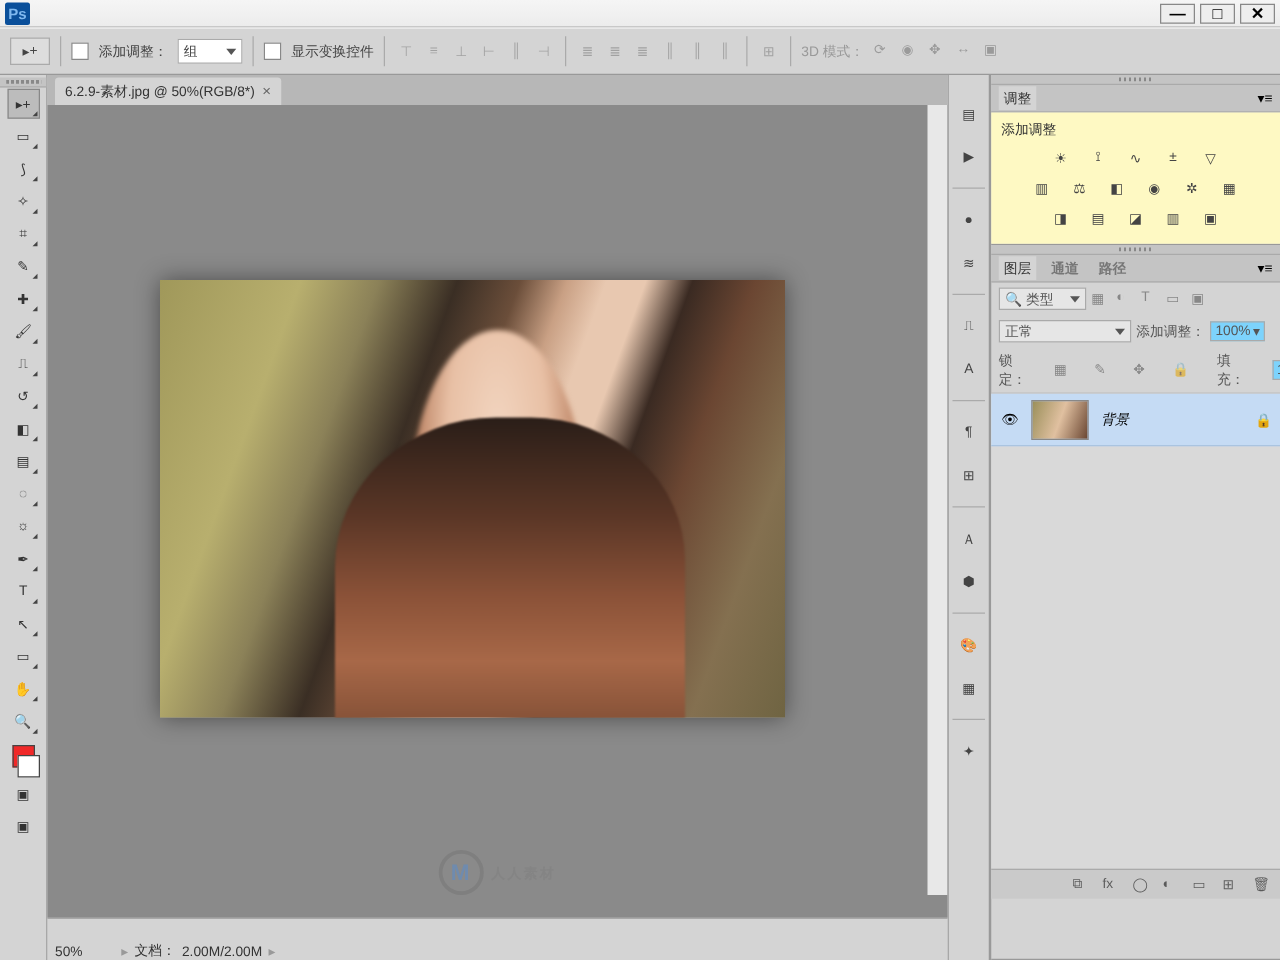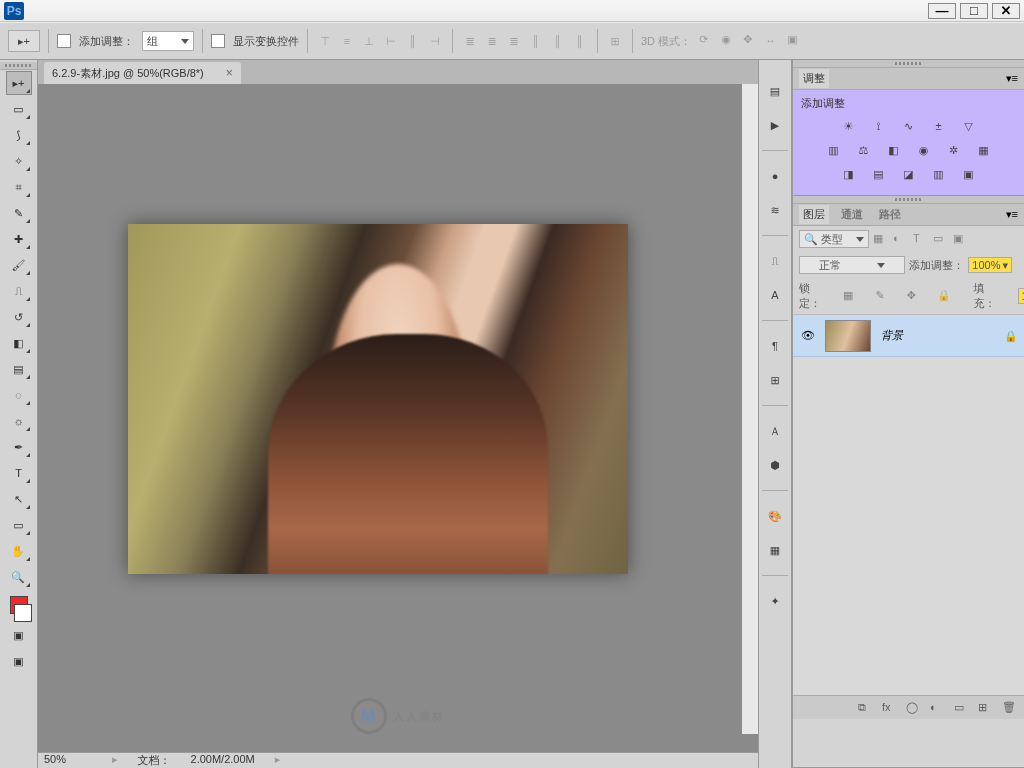--- a/index.html
+++ b/index.html
@@ -34,55 +34,55 @@
 .toolbox { width: 38px; background: #d4d4d4; border-right: 1px solid #999; display: flex; flex-direction: column; align-items: center; padding-top: 2px; }
 .tool { width: 26px; height: 24px; display: flex; align-items: center; justify-content: center; margin: 1px 0; border: 1px solid transparent; position: relative; color: #333; }
 .tool.active { background: #bcbcbc; border: 1px solid #888; }
 .tool-tri { position: absolute; right: 1px; bottom: 1px; width: 0; height: 0; border-left: 4px solid transparent; border-bottom: 4px solid #444; }
 .swatch-fg { width: 18px; height: 18px; background: #f02828; border: 1px solid #444; margin-top: 6px; }
 .swatch-bg { width: 18px; height: 18px; background: #fff; border: 1px solid #444; margin-top: -10px; margin-left: 8px; }
 
 
 .docarea { flex: 1; display: flex; flex-direction: column; background: #b7b7b7; position: relative; }
 .tabbar { height: 24px; background: #b7b7b7; display: flex; align-items: flex-end; padding-left: 6px; }
-.doctab { height: 22px; background: #d4d4d4; padding: 3px 8px; font-size: 11px; color: #333; border-top-left-radius: 3px; border-top-right-radius: 3px; display: flex; align-items: center; gap: 22px; }
+.doctab { height: 22px; background: #d4d4d4; padding: 3px 8px; font-size: 11px; color: #333; border-top-left-radius: 3px; border-top-right-radius: 3px; display: flex; align-items: center; gap: 6px; }
 .doctab .x { font-size: 12px; color: #666; }
 .canvas-wrap { flex: 1; background: #8a8a8a; display: flex; align-items: flex-start; justify-content: flex-start; padding: 140px 0 0 90px; position: relative; overflow: hidden; }
 .photo { width: 500px; height: 350px; background: linear-gradient(110deg, #a0985a 0%, #b8af6e 18%, #8b8158 28%, #3a2e24 38%, #6b4e3a 46%, #c9a084 52%, #e8c8b0 57%, #e8c8b0 62%, #3a2a22 68%, #6b4632 76%, #847050 88%, #6f6442 100%); box-shadow: 0 0 18px rgba(0,0,0,0.45); position: relative; overflow: hidden; }
 .photo::before { content: ""; position: absolute; left: 200px; top: 40px; width: 140px; height: 280px; background: radial-gradient(ellipse at 50% 30%, #f2d5c0 0%, #e8c0a5 40%, #b57a5a 70%, transparent 85%); border-radius: 50% 50% 40% 40%; filter: blur(2px); }
 .photo::after { content: ""; position: absolute; left: 140px; top: 110px; width: 280px; height: 260px; background: linear-gradient(180deg, #2a1e18 0%, #5a3626 30%, #8b5238 55%, #a86848 75%, #7a4a32 100%); border-radius: 46% 44% 0 0; filter: blur(1px); }
 .watermark { position: absolute; bottom: 18px; left: 50%; transform: translateX(-50%); font-size: 30px; color: rgba(130,130,130,0.7); font-weight: bold; letter-spacing: 2px; display: flex; align-items: center; gap: 6px; }
 .wm-logo { width: 36px; height: 36px; border-radius: 50%; border: 3px solid rgba(120,120,120,0.6); display: flex; align-items: center; justify-content: center; color: rgba(100,140,190,0.7); font-size: 18px; }
 .scrollbar-v { position: absolute; right: 0; top: 0; bottom: 18px; width: 16px; background: #e8e8e8; }
-.status { height: 16px; background: #d4d4d4; border-top: 1px solid #999; display: flex; align-items: flex-start; padding: 0 6px; gap: 20px; color: #333; font-size: 11px; }
+.status { height: 34px; background: #d4d4d4; border-top: 1px solid #999; display: flex; align-items: flex-end; padding: 0 6px; gap: 5px; color: #333; font-size: 11px; }
 .status .zoom { width: 48px; }
 
 
 .dockcol { width: 34px; background: #d4d4d4; border-left: 1px solid #999; border-right: 1px solid #999; display: flex; flex-direction: column; align-items: center; padding-top: 20px; gap: 12px; }
 .dockicon { width: 22px; height: 22px; display: flex; align-items: center; justify-content: center; color: #444; }
 .docksep { width: 26px; height: 1px; background: #aaa; margin: 2px 0; }
 
 
 .panels { width: 232px; background: #d4d4d4; display: flex; flex-direction: column; border-left: 1px solid #999; }
 .panel { border-bottom: 1px solid #999; }
 .ptabs { height: 22px; background: #c4c4c4; display: flex; align-items: center; padding: 0 6px; gap: 8px; border-bottom: 1px solid #aaa; }
 .ptab { color: #333; padding: 2px 4px; }
 .ptab.active { background: #d4d4d4; }
 .ptab.inactive { color: #777; font-weight: bold; }
-.pbody { padding: 6px 8px; background: #c4b5fd; color: #333; }
+.pbody { padding: 6px 8px; background: #fef9c3; color: #333; }
 .adj-title { margin-bottom: 6px; }
 .adj-row { display: flex; gap: 10px; justify-content: center; margin: 6px 0; }
 .adjicon { width: 20px; height: 18px; color: #444; display: flex; align-items: center; justify-content: center; }
 
 
 .lrow { display: flex; align-items: center; gap: 4px; padding: 4px 6px; color: #555; }
 .lrow .kind { width: 70px; height: 18px; background: #e6e6e6; border: 1px solid #aaa; display: flex; align-items: center; padding: 0 4px; gap: 3px; }
 .lico { width: 16px; height: 14px; opacity: 0.6; }
-.blend-select { width: 106px; height: 18px; background: #e6e6e6; border: 1px solid #aaa; display: flex; align-items: center; justify-content: space-between; padding: 0 19px; }
-.pct-box { width: 44px; height: 16px; background: #fde047; border: 1px solid #aaa; display: flex; align-items: center; justify-content: flex-end; padding: 0 3px; font-size: 10px; }
+.blend-select { width: 106px; height: 18px; background: #e6e6e6; border: 1px solid #aaa; display: flex; align-items: center; justify-content: space-between; padding: 0 4px; }
+.pct-box { width: 44px; height: 16px; background: #7dd3fc; border: 1px solid #aaa; display: flex; align-items: center; justify-content: flex-end; padding: 0 3px; font-size: 10px; }
 .lock-row { display: flex; align-items: center; gap: 22px; padding: 3px 6px; color: #555; border-bottom: 1px solid #bbb; }
 .lockicon { width: 14px; height: 14px; opacity: 0.6; }
 .layers-list { min-height: 380px; background: #d9d9d9; }
 .layer-item { height: 42px; background: #c5dbf4; display: flex; align-items: center; padding: 0 8px; gap: 10px; border-bottom: 1px solid #aac4e0; }
 .eye { width: 14px; height: 14px; }
 .thumb { width: 46px; height: 32px; background: linear-gradient(110deg,#9a8f5a,#e0c0a0 50%,#6a4632); border: 1px solid #888; }
 .layer-name { font-style: italic; flex: 1; }
 .lock { width: 12px; height: 12px; }
 .panel-footer { height: 24px; background: #cacaca; border-top: 1px solid #aaa; display: flex; align-items: center; justify-content: flex-end; gap: 10px; padding: 0 8px; }
 .fico { width: 14px; height: 14px; opacity: 0.55; }

